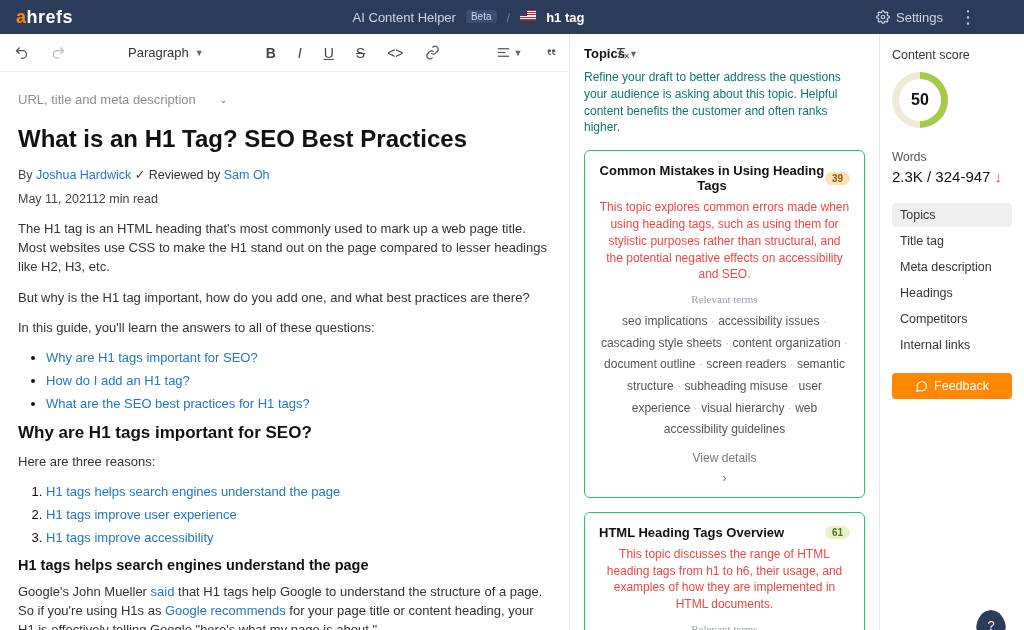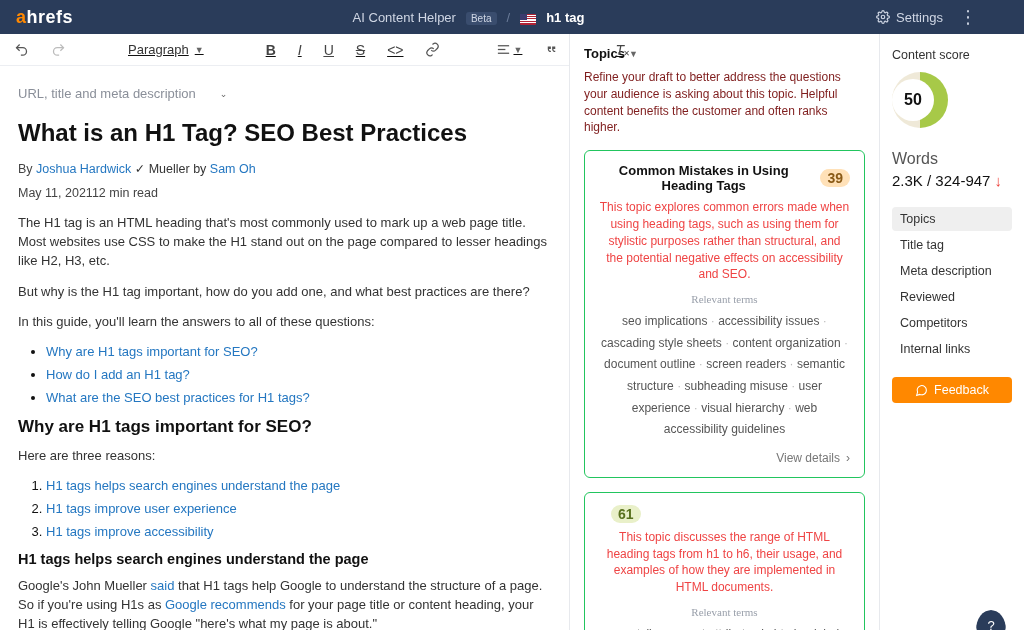--- a/index.html
+++ b/index.html
@@ -1,33 +1,33 @@
 <!DOCTYPE html>
 <html><head>
 <meta charset="utf-8">
 <style>
   * { box-sizing: border-box; margin: 0; padding: 0; }
   body { font-family: -apple-system, BlinkMacSystemFont, "Segoe UI", Helvetica, Arial, sans-serif; font-size: 13px; color: #111; background:#fff; width:1024px; height:630px; overflow:hidden; }
   a { color: #2477c1; text-decoration: none; }
   .topbar { background:#2a3c5a; color:#fff; height:34px; display:flex; align-items:center; padding:0 16px; font-size:13px; }
   .topbar .logo { font-weight:700; font-size:18px; letter-spacing:0.5px; }
   .topbar .logo .a { color:#ff8800; }
-  .topbar .center { flex:1; display:flex; justify-content:center; align-items:flex-end; gap:10px; color:#cfd6e4; }
+  .topbar .center { flex:1; display:flex; justify-content:center; align-items:flex-start; gap:10px; color:#cfd6e4; }
   .beta { font-size:10px; background:#3a4d6e; border-radius:3px; padding:1px 5px; color:#cfd6e4; }
   .sep { color:#6b7c99; }
   .flag { display:inline-block; width:16px; height:11px; background:linear-gradient(to bottom,#b22234 0%,#b22234 10%,#fff 10%,#fff 20%,#b22234 20%,#b22234 30%,#fff 30%,#fff 40%,#b22234 40%,#b22234 50%,#fff 50%,#fff 60%,#b22234 60%,#b22234 70%,#fff 70%,#fff 80%,#b22234 80%,#b22234 100%); position:relative; border-radius:1px;}
   .flag::after{content:"";position:absolute;top:0;left:0;width:7px;height:6px;background:#3c3b6e;}
   .topbar .right { display:flex; align-items:center; gap:16px; color:#cfd6e4; }
   .gear { width:14px; height:14px; }
   .dots { font-size:18px; line-height:1; }
 
   .app { display:flex; height:596px; }
 
   .editor { width:570px; border-right:1px solid #e7e9ed; display:flex; flex-direction:column; }
-  .toolbar { height:32px; display:flex; align-items:center; padding:0 14px; gap:22px; border-bottom:1px solid #eceef2;text-decoration:underline; }
+  .toolbar { height:38px; display:flex; align-items:center; padding:0 14px; gap:22px; border-bottom:1px solid #eceef2; }
   .tbtn { width:30px; height:28px; display:flex; align-items:center; justify-content:center; color:#444; border-radius:4px; cursor:pointer; font-size:14px;}
   .tsep { width:1px; height:20px; background:#e7e9ed; margin:0 6px; }
   .parag { display:flex; align-items:center; gap:6px; font-size:13px; color:#333; padding:0 6px; cursor:pointer;}
   .caret{ font-size:9px; color:#666;}
   .strike{ text-decoration:line-through;}
   .underl{ text-decoration:underline;}
   .ital{ font-style:italic;}
   .bold{ font-weight:700;}
 
   .doc { padding:14px 18px 0 18px; overflow-y:auto; flex:1; }
@@ -37,37 +37,37 @@
   .byline .check{ color:#333; }
   .date { font-size:12.5px; color:#444; margin-bottom:14px;}
   .para { font-size:13px; color:#333; line-height:1.45; margin-bottom:12px;}
   ul.links, ol.links { padding-left:28px; margin-bottom:12px;}
   ul.links li, ol.links li { margin-bottom:8px; font-size:13px;}
   h2.sec { font-size:17px; font-weight:700; margin:6px 0 10px 0;}
   h3.sec { font-size:14.5px; font-weight:700; margin:6px 0 10px 0;}
 
   .mid { width:310px; border-right:1px solid #e7e9ed; padding:12px 14px; overflow-y:auto;}
   .mid-head { display:flex; align-items:center; gap:4px; font-weight:700; font-size:13px; margin-bottom:8px; cursor:pointer;}
-  .mid-desc { color:#7f1d1d; font-size:12px; line-height:1.4; margin-bottom:14px;}
+  .mid-desc { color:#0f766e; font-size:12px; line-height:1.4; margin-bottom:14px;}
   .card { border:1px solid #22c55e; border-radius:6px; padding:12px 14px; margin-bottom:14px;text-align:center;}
   .card-head{ display:flex; align-items:center; justify-content:space-between; margin-bottom:6px;}
   .card-title{ font-weight:700; font-size:13px;}
-  .badge{ background:#ffe1b8; color:#8a5a16; font-size:14px; border-radius:9px; padding:1px 7px; font-weight:600;margin-left:12px;}
+  .badge{ background:#ffe1b8; color:#8a5a16; font-size:10px; border-radius:9px; padding:1px 7px; font-weight:600;}
   .card-body{ font-size:12px; color:#ef4444; line-height:1.4; margin-bottom:10px;}
   .rt-label{ font-size:11px; color:#9aa0ab; margin-bottom:6px;font-family:Liberation Serif, serif;}
   .terms{ font-size:12px; color:#555; line-height:1.8;}
   .terms span::after{ content:" · "; color:#bbb;}
   .terms span:last-child::after{ content:"";}
-  .view-details{ display:flex; justify-content:flex-end; align-items:center; gap:6px; font-size:12px; color:#777; margin-top:10px; cursor:pointer;}
+  .view-details{ display:flex; justify-content:flex-end; align-items:center; gap:6px; font-size:12px; color:#777; margin-top:10px; cursor:pointer;flex-direction:column;}
 
   .right { width:144px; padding:14px 12px;}
   .cs-label{ font-size:12.5px; color:#333; margin-bottom:10px;}
-  .ring{ width:56px; height:56px; border-radius:50%; background:conic-gradient(#a7c948 0 180deg,#efe9d8 180deg 360deg); display:flex; align-items:center; justify-content:flex-start; margin-bottom:22px;}
+  .ring{ width:56px; height:56px; border-radius:50%; background:conic-gradient(#a7c948 0 180deg,#efe9d8 180deg 360deg); display:flex; align-items:center; justify-content:center; margin-bottom:22px;}
   .ring-inner{ width:42px; height:42px; border-radius:50%; background:#fff; display:flex; align-items:center; justify-content:center; font-weight:700; font-size:16px;}
-  .words-label{ font-size:16px; color:#555; margin-bottom:4px;}
+  .words-label{ font-size:12px; color:#555; margin-bottom:4px;}
   .words{ font-size:15px; font-weight:400; margin-bottom:18px;}
   .words .down{ color:#ed433d; font-weight:700;}
   .navlist{ display:flex; flex-direction:column; gap:2px; font-size:12.5px;}
   .navitem{ padding:5px 8px; border-radius:4px; color:#333; cursor:pointer;}
   .navitem.active{ background:#efefef;}
   .feedback{ margin-top:16px; background:#ff8800; color:#fff; font-size:12.5px; border-radius:4px; padding:6px 0; display:flex; align-items:center; justify-content:center; gap:6px; cursor:pointer;}
   .fab{ position:fixed; right:18px; bottom:0px; width:30px; height:20px; border-radius:50% 50% 0 0 / 100% 100% 0 0; overflow:hidden;}
   .fab-inner{ width:30px;height:30px;border-radius:50%; background:#2a3c5a; color:#fff; display:flex; align-items:center; justify-content:center; font-size:13px;}
   svg{display:block;}
 </style>
@@ -148,21 +148,21 @@
         </div>
     </div>
 
     <div class="doc">
       <div class="urlmeta">
         <span>URL, title and meta description</span>
         <span class="caret">⌄</span>
       </div>
       <h1 class="title">What is an H1 Tag? SEO Best Practices</h1>
       <div class="byline">
-        <span>By </span><a>Joshua Hardwick</a><span class="check"> ✓ Mueller by </span><a>Sam Oh</a>
+        <span>By </span><a>Joshua Hardwick</a><span class="check"> ✓ Reviewed by </span><a>Sam Oh</a>
       </div>
       <div class="date">May 11, 202112 min read</div>
       <p class="para">The H1 tag is an HTML heading that's most commonly used to mark up a web page title. Most websites use CSS to make the H1 stand out on the page compared to lesser headings like H2, H3, etc.</p>
       <p class="para">But why is the H1 tag important, how do you add one, and what best practices are there?</p>
       <p class="para">In this guide, you'll learn the answers to all of these questions:</p>
       <ul class="links">
         <li><a>Why are H1 tags important for SEO?</a></li>
         <li><a>How do I add an H1 tag?</a></li>
         <li><a>What are the SEO best practices for H1 tags?</a></li>
       </ul>
@@ -199,20 +199,21 @@
         <span>seo implications</span><span>accessibility issues</span><span>cascading style sheets</span><span>content organization</span><span>document outline</span><span>screen readers</span><span>semantic structure</span><span>subheading misuse</span><span>user experience</span><span>visual hierarchy</span><span>web accessibility guidelines</span>
       </div>
       <div class="view-details">
         <span>View details</span>
         <span>›</span>
       </div>
     </div>
 
     <div class="card">
       <div class="card-head">
+        <div class="card-title">HTML Heading Tags Overview</div>
         <div class="badge" style="background:#e9f0c9;color:#59711e">61</div>
       </div>
       <div class="card-body">This topic discusses the range of HTML heading tags from h1 to h6, their usage, and examples of how they are implemented in HTML documents.</div>
       <div class="rt-label">Relevant terms</div>
       <div class="terms">
         <span>css styling</span><span>event attributes in html</span><span>global attributes in html</span>
       </div>
     </div>
   </div>
 
@@ -220,21 +221,21 @@
     <div class="cs-label">Content score</div>
     <div class="ring">
       <div class="ring-inner">50</div>
     </div>
     <div class="words-label">Words</div>
     <div class="words"><span>2.3K / 324-947 </span><span class="down">↓</span></div>
     <div class="navlist">
       <div class="navitem active">Topics</div>
       <div class="navitem">Title tag</div>
       <div class="navitem">Meta description</div>
-      <div class="navitem">Reviewed</div>
+      <div class="navitem">Headings</div>
       <div class="navitem">Competitors</div>
       <div class="navitem">Internal links</div>
     </div>
     <div class="feedback">
       <svg width="13" height="13" viewBox="0 0 24 24" fill="none" stroke="#fff" stroke-width="2">
           <path d="M21 11.5a8.38 8.38 0 0 1-8.5 8.5 8.5 8.5 0 0 1-3.5-.8L3 21l1.8-6A8.5 8.5 0 1 1 21 11.5z"></path>
         </svg>
       <span>Feedback</span>
     </div>
   </div>

